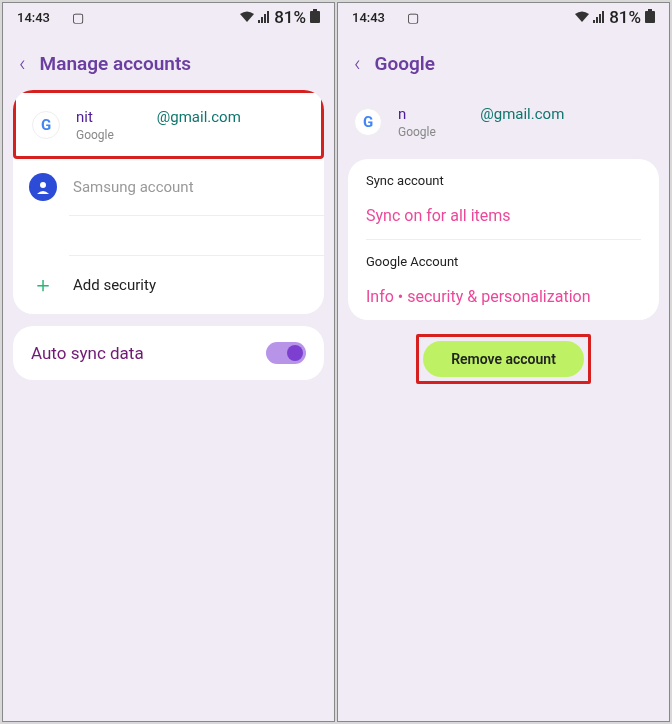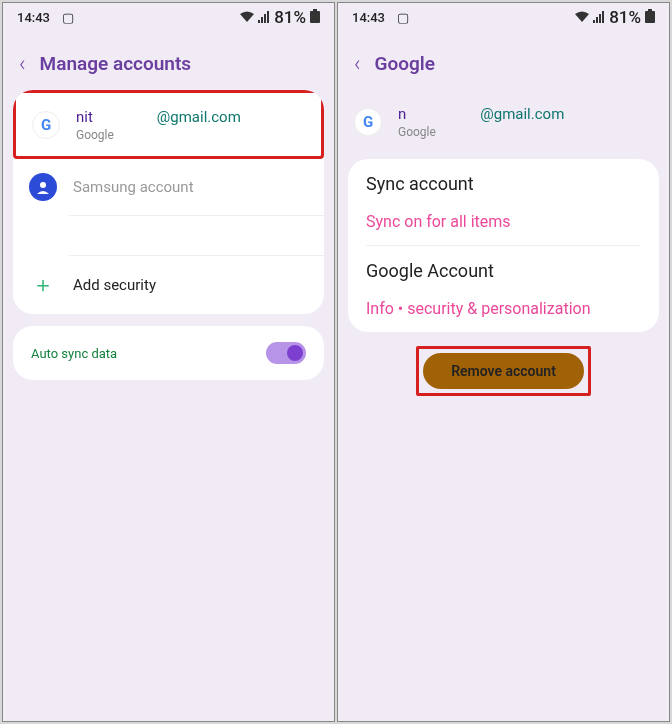--- a/index.html
+++ b/index.html
@@ -23,21 +23,21 @@
     .status-bar {
       height: 28px;
       display: flex;
       justify-content: space-between;
       align-items: center;
       padding: 0 14px;
       font-size: 13px;
       font-weight: 500;
       color: #222;
     }
-    .status-left { display: flex; align-items: center; gap: 12px; text-align: right; }
+    .status-left { display: flex; align-items: center; gap: 22px; text-align: right; }
     .status-right { display: flex; align-items: center; gap: 4px; font-size: 17px; }
     .header {
       display: flex;
       align-items: center;
       padding: 20px 16px 14px 16px;
       gap: 14px;
     }
     .back-icon {
       font-size: 22px;
       color: #6b3fa0;
@@ -81,21 +81,21 @@
     .highlight {
       border: 3px solid #d62020;
       border-radius: 4px;
     }
     .auto-sync {
       display: flex;
       align-items: center;
       justify-content: space-between;
       padding: 16px 18px;
     }
-    .auto-sync-label { font-size: 13px; color: #15803d; }
+    .auto-sync-label { font-size: 17px; color: #701a75; }
     .toggle {
       width: 40px;
       height: 22px;
       background: #b794e8;
       border-radius: 11px;
       position: relative;
     }
     .toggle::after {
       content: '';
       position: absolute;
@@ -110,35 +110,35 @@
       display: flex;
       align-items: center;
       padding: 14px 16px 20px 16px;
       gap: 16px;
     }
     .email-part1 { color: #4c1d95; font-size: 15px; }
     .email-part2 { color: #0f766e; font-size: 15px; margin-left: 50px; }
     .list-item {
       padding: 14px 18px;
     }
-    .list-title { font-size: 18px; color: #222; }
+    .list-title { font-size: 13px; color: #222; }
     .list-sub { font-size: 16px; color: #ec4899; margin-top: 18px; }
     .divider { height: 1px; background: #eee; margin: 0 18px; }
     .remove-btn-wrap {
       display: flex;
       justify-content: center;
       margin-top: 14px;
     }
     .remove-highlight {
       border: 3px solid #d62020;
       padding: 4px;
       border-radius: 2px;
     }
     .remove-btn {
-      background: #a16207;
+      background: #bef264;
       padding: 10px 28px;
       border-radius: 20px;
       font-size: 14px;
       font-weight: 600;
       color: #222;
     }
     .g-letter { font-size: 15px; font-weight: 700; }
     .g-b { color: #4285F4; }
     .card-bare {
       background: #fff;

